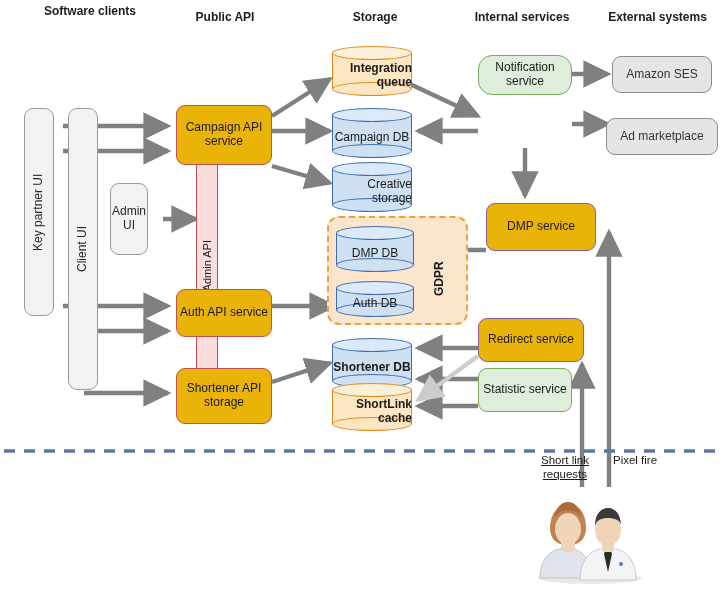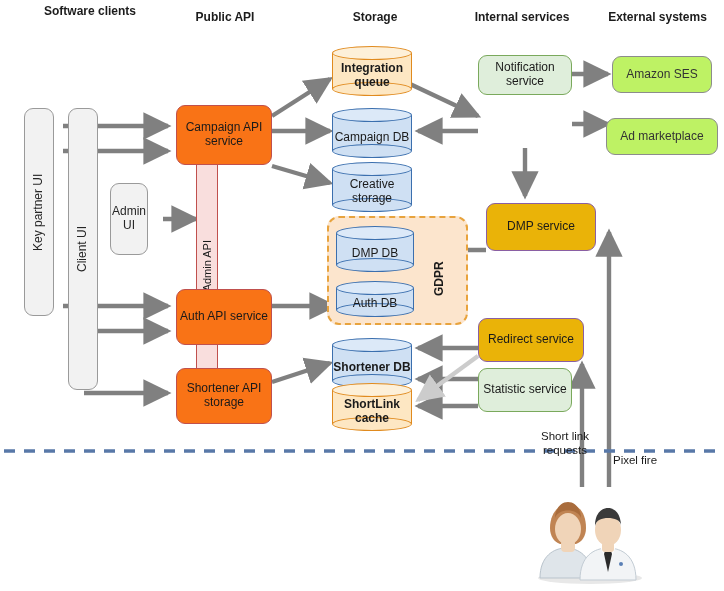--- a/index.html
+++ b/index.html
@@ -10,40 +10,40 @@
   #arrows{z-index:1;}
   .node{position:absolute;box-sizing:border-box;display:flex;align-items:center;
         justify-content:center;text-align:center;line-height:1.15;z-index:3;
         border-radius:9px;}
   .col-head{position:absolute;z-index:4;font-size:12px;font-weight:bold;color:#1c1c1c;
             text-align:center;white-space:nowrap;}
   
   .client{background:#f2f2f2;border:1px solid #9a9a9a;font-size:12px;color:#262626;}
   .vert{writing-mode:vertical-rl;transform:rotate(180deg);}
   
-  .api{background:#f97316;border:1.6px solid #c0504d;color:#1a1a1a;font-size:12px;}
+  .api{background:#eab308;border:1.6px solid #c0504d;color:#1a1a1a;font-size:12px;}
   .adminband{background:#f9dedd;border:1.6px solid #c0504d;border-radius:7px;
              font-size:11px;color:#1a1a1a;}
   
   .svc-green{background:#dfeedb;border:1.4px solid #7aa95c;font-size:12px;}
   .svc-purple{background:#eab308;border:1.4px solid #8a5fa3;font-size:12px;}
-  .ext{background:#bef264;border:1.4px solid #8c8c8c;font-size:12px;color:#333;}
+  .ext{background:#e5e5e5;border:1.4px solid #8c8c8c;font-size:12px;color:#333;}
   
   #gdpr-group{position:absolute;background:#fce5cd;border:2px dashed #e8a33d;
               border-radius:12px;z-index:2;}
   .gdpr-label{position:absolute;font-size:12px;font-weight:bold;color:#1a1a1a;z-index:4;}
   
   .cyl{position:absolute;z-index:3;}
   .cyl .body{position:absolute;left:0;right:0;top:7px;bottom:7px;border-left:1.5px solid;
              border-right:1.5px solid;}
   .cyl .top,.cyl .bot{position:absolute;left:0;right:0;height:14px;border:1.5px solid;
                       border-radius:50%;box-sizing:border-box;}
   .cyl .top{top:0;} .cyl .bot{bottom:0;}
   .cyl .cap-label{position:absolute;left:0;right:0;top:10px;bottom:0;display:flex;
-                  align-items:center;justify-content:center;text-align:center;
+                  align-items:center;justify-content:center;text-align:right;
                   font-size:12px;line-height:1.15;z-index:2;}
   .cyl.blue .body{background:#cfe0f3;border-color:#3b6fae;}
   .cyl.blue .top{background:#dce9f8;border-color:#3b6fae;}
   .cyl.blue .bot{background:#cfe0f3;border-color:#3b6fae;}
   .cyl.orange .body{background:#fde7c3;border-color:#e08a1e;}
   .cyl.orange .top{background:#fdf0d9;border-color:#e08a1e;}
   .cyl.orange .bot{background:#fde7c3;border-color:#e08a1e;}
   .bold{font-weight:bold;}
   .flowlabel{position:absolute;font-size:11.5px;color:#1a1a1a;text-align:center;
              line-height:1.2;z-index:4;}
@@ -127,21 +127,21 @@
     <span>Admin UI</span>
   </div>
 
   <div class="adminband" style="position:absolute;left:196px;top:140px;width:20px;height:250px;z-index:2;
               display:flex;align-items:center;justify-content:center;">
     <span class="vert">Admin API</span>
   </div>
   <div class="node api" style="left:176px;top:105px;width:96px;height:60px;">
     <span>Campaign API service</span>
   </div>
-  <div class="node api" style="left:176px;top:289px;width:96px;height:56px;">
+  <div class="node api" style="left:176px;top:289px;width:96px;height:48px;">
     <span>Auth API service</span>
   </div>
   <div class="node api" style="left:176px;top:368px;width:96px;height:56px;">
     <span>Shortener API storage</span>
   </div>
 
   <div id="gdpr-group" style="left:327px;top:216px;width:137px;height:105px;"></div>
   <div class="gdpr-label vert" style="left:432px;top:240px;height:56px;">GDPR</div>
 
   <div class="cyl orange" style="left:332px;top:46px;width:80px;height:50px;">
@@ -186,41 +186,41 @@
     <div class="cap-label bold">Shortener DB</div>
   </div>
 
   <div class="cyl orange" style="left:332px;top:383px;width:80px;height:48px;">
     <div class="body"></div>
     <div class="bot"></div>
     <div class="top"></div>
     <div class="cap-label bold">ShortLink cache</div>
   </div>
 
-  <div class="node svc-green" style="left:478px;top:55px;width:94px;height:40px;">
+  <div class="node svc-green" style="left:478px;top:55px;width:94px;height:40px;border-radius:14px;">
     <span>Notification service</span>
   </div>
   <div class="node svc-purple" style="left:486px;top:203px;width:110px;height:48px;">
     <span>DMP service</span>
   </div>
   <div class="node svc-purple" style="left:478px;top:318px;width:106px;height:44px;">
     <span>Redirect service</span>
   </div>
   <div class="node svc-green" style="left:478px;top:368px;width:94px;height:44px;">
     <span>Statistic service</span>
   </div>
 
   <div class="node ext" style="left:612px;top:56px;width:100px;height:37px;">
     <span>Amazon SES</span>
   </div>
   <div class="node ext" style="left:606px;top:106px;width:112px;height:37px;margin-top:12px;">
     <span>Ad marketplace</span>
   </div>
 
-  <div class="flowlabel" style="left:519px;top:430px;width:92px;">
+  <div class="flowlabel" style="left:519px;top:454px;width:92px;text-decoration:underline;">
     <span>Short link requests</span>
   </div>
   <div class="flowlabel" style="left:613px;top:454px;width:70px;text-align:left;">
     <span>Pixel fire</span>
   </div>
 
   <svg id="people" style="left:528px;top:492px;width:120px;height:92px;" viewBox="0 0 120 92">
     <ellipse cx="62" cy="86" rx="52" ry="6" fill="#e8e8e8"></ellipse>
 
     <path d="M12,86 C12,64 26,56 38,56 C50,56 64,64 64,86 z" fill="#dfe5ea" stroke="#b9c3cc" stroke-width="1"></path>

